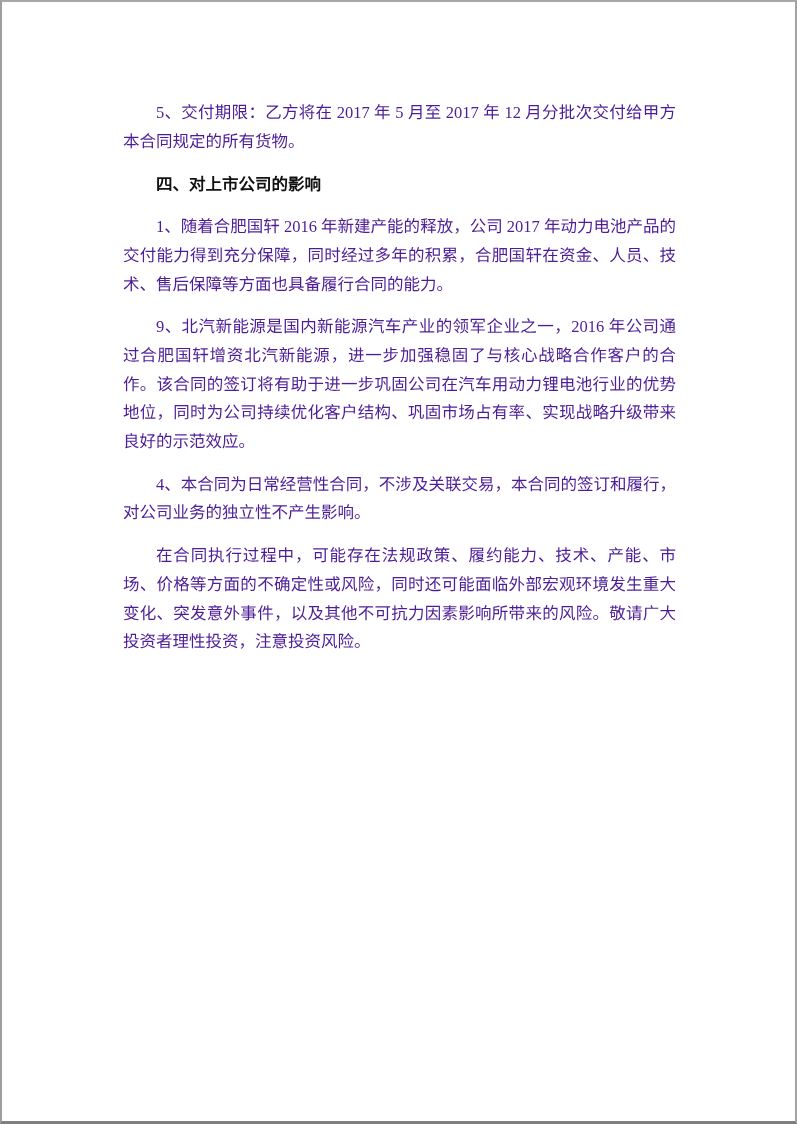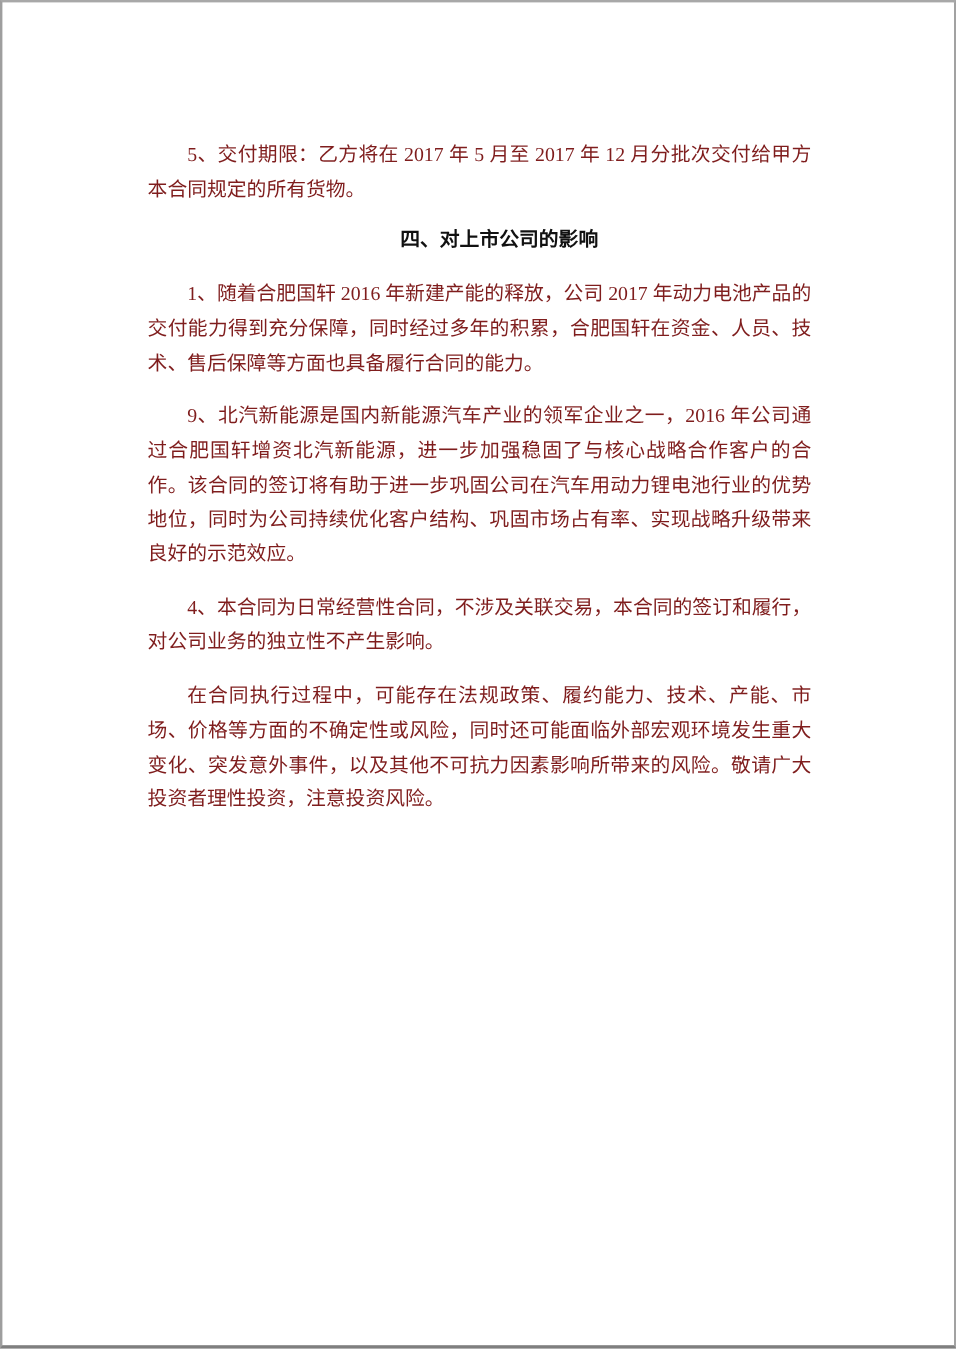--- a/index.html
+++ b/index.html
@@ -19,38 +19,37 @@
     border-bottom: 3px solid #7f7f7f;
     overflow: hidden;
   }
   .doc-content {
     box-sizing: border-box;
     padding: 97px 119px 0 121px;
     width: 100%;
     color: #1c1c1c;
   }
   .doc-paragraph {
-    margin: 16px 0 14px 0;
+    margin: 0 0 14px 0;
     font-family: "Liberation Serif", "DejaVu Serif", serif;
     font-size: 16.5px;
     line-height: 28.7px;
     text-align: justify;
     text-justify: inter-ideograph;
     text-indent: 2em;
-    color: #7f1d1d;
+    color: #4c1d95;
   }
   .doc-heading {
     margin: 0 0 14px 0;
     font-family: "Liberation Sans", "DejaVu Sans", sans-serif;
     font-size: 16.5px;
     line-height: 28.7px;
     font-weight: bold;
     text-indent: 2em;
     color: #111111;
-    text-align: center;
   }
 </style>
 </head>
 <body>
 
 <div class="page">
   <div class="doc-content" id="doc-content">
       <p class="doc-paragraph">5、交付期限：乙方将在 2017 年 5 月至 2017 年 12 月分批次交付给甲方本合同规定的所有货物。</p>
       <p class="doc-heading">四、对上市公司的影响</p>
       <p class="doc-paragraph">1、随着合肥国轩 2016 年新建产能的释放，公司 2017 年动力电池产品的交付能力得到充分保障，同时经过多年的积累，合肥国轩在资金、人员、技术、售后保障等方面也具备履行合同的能力。</p>

